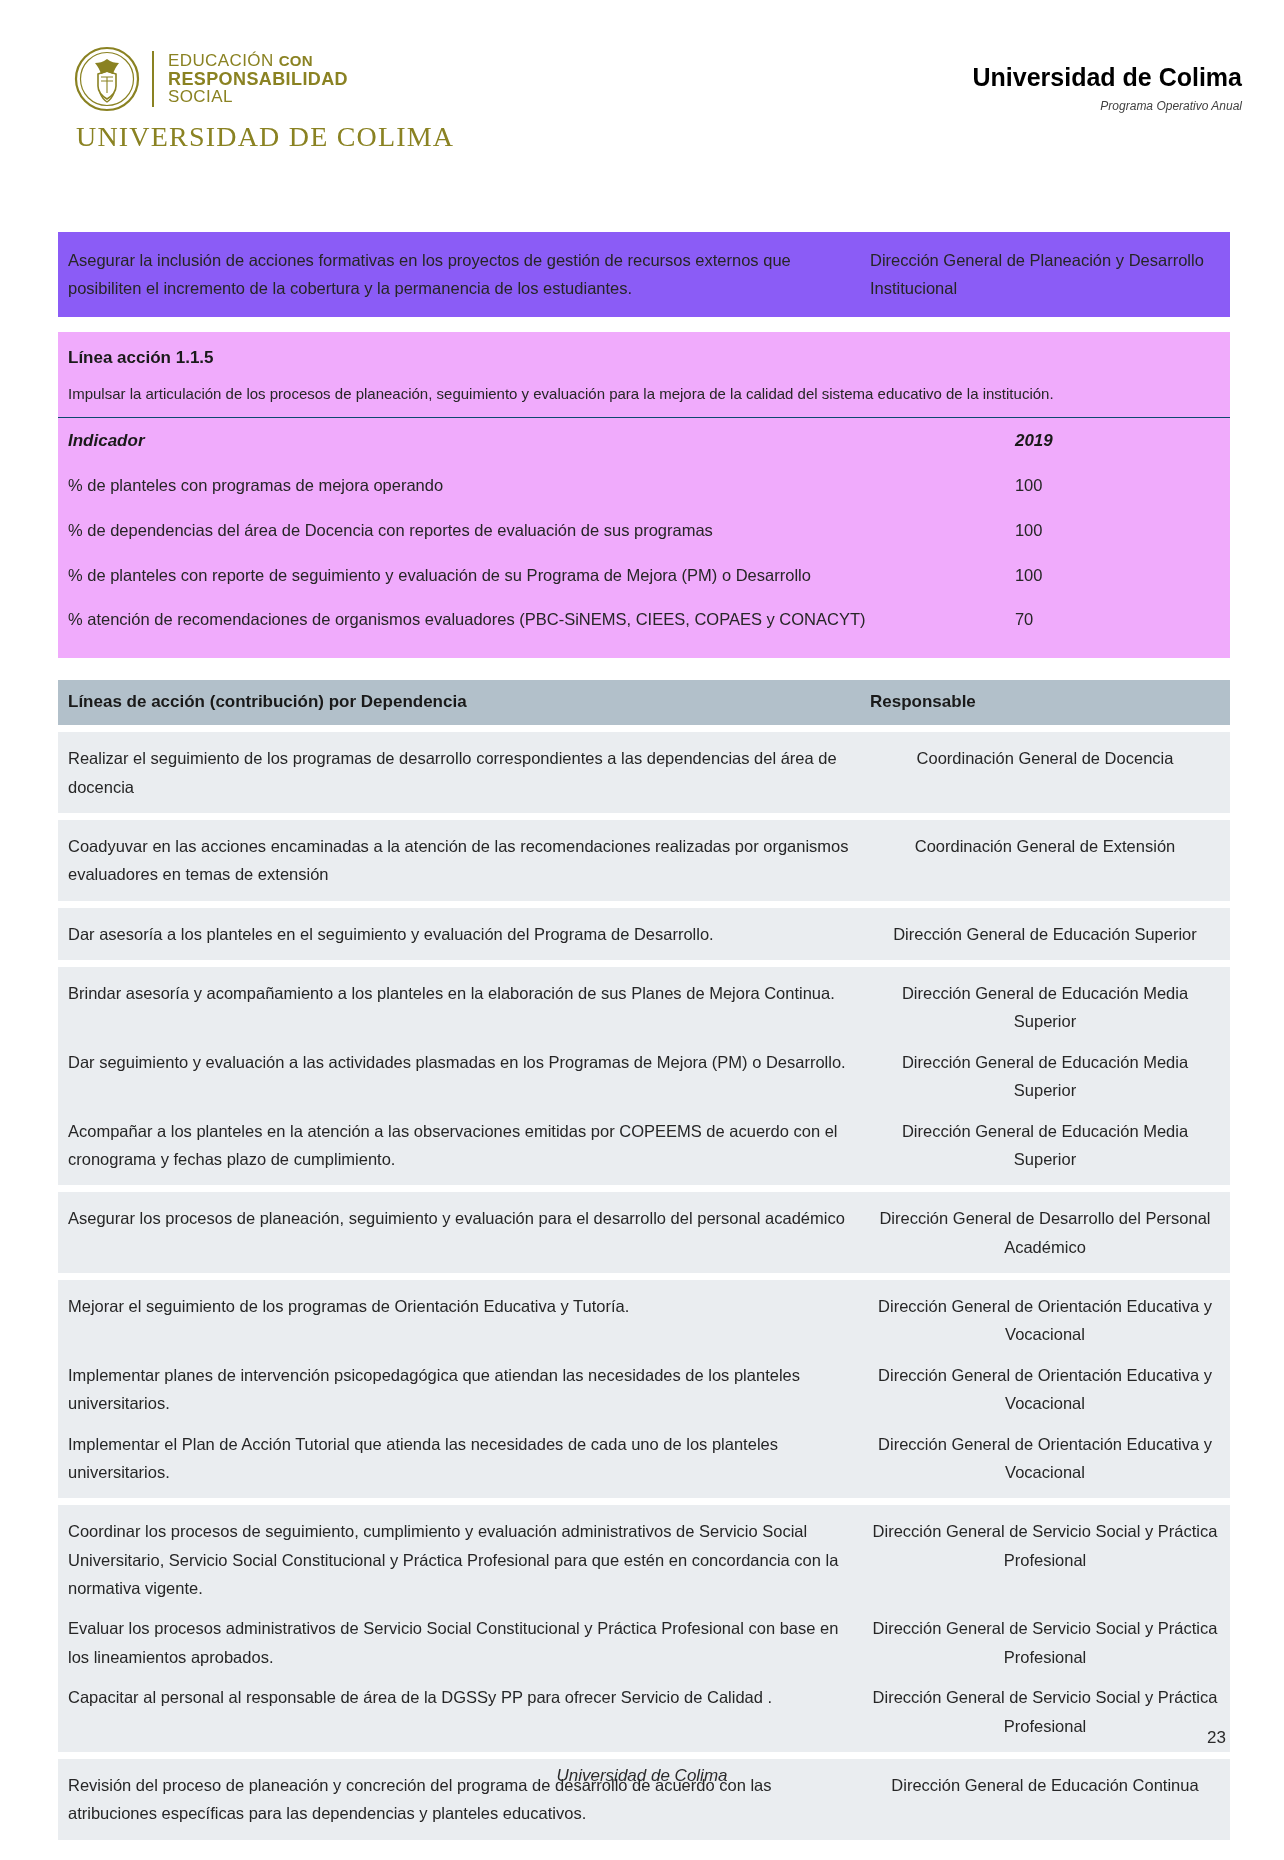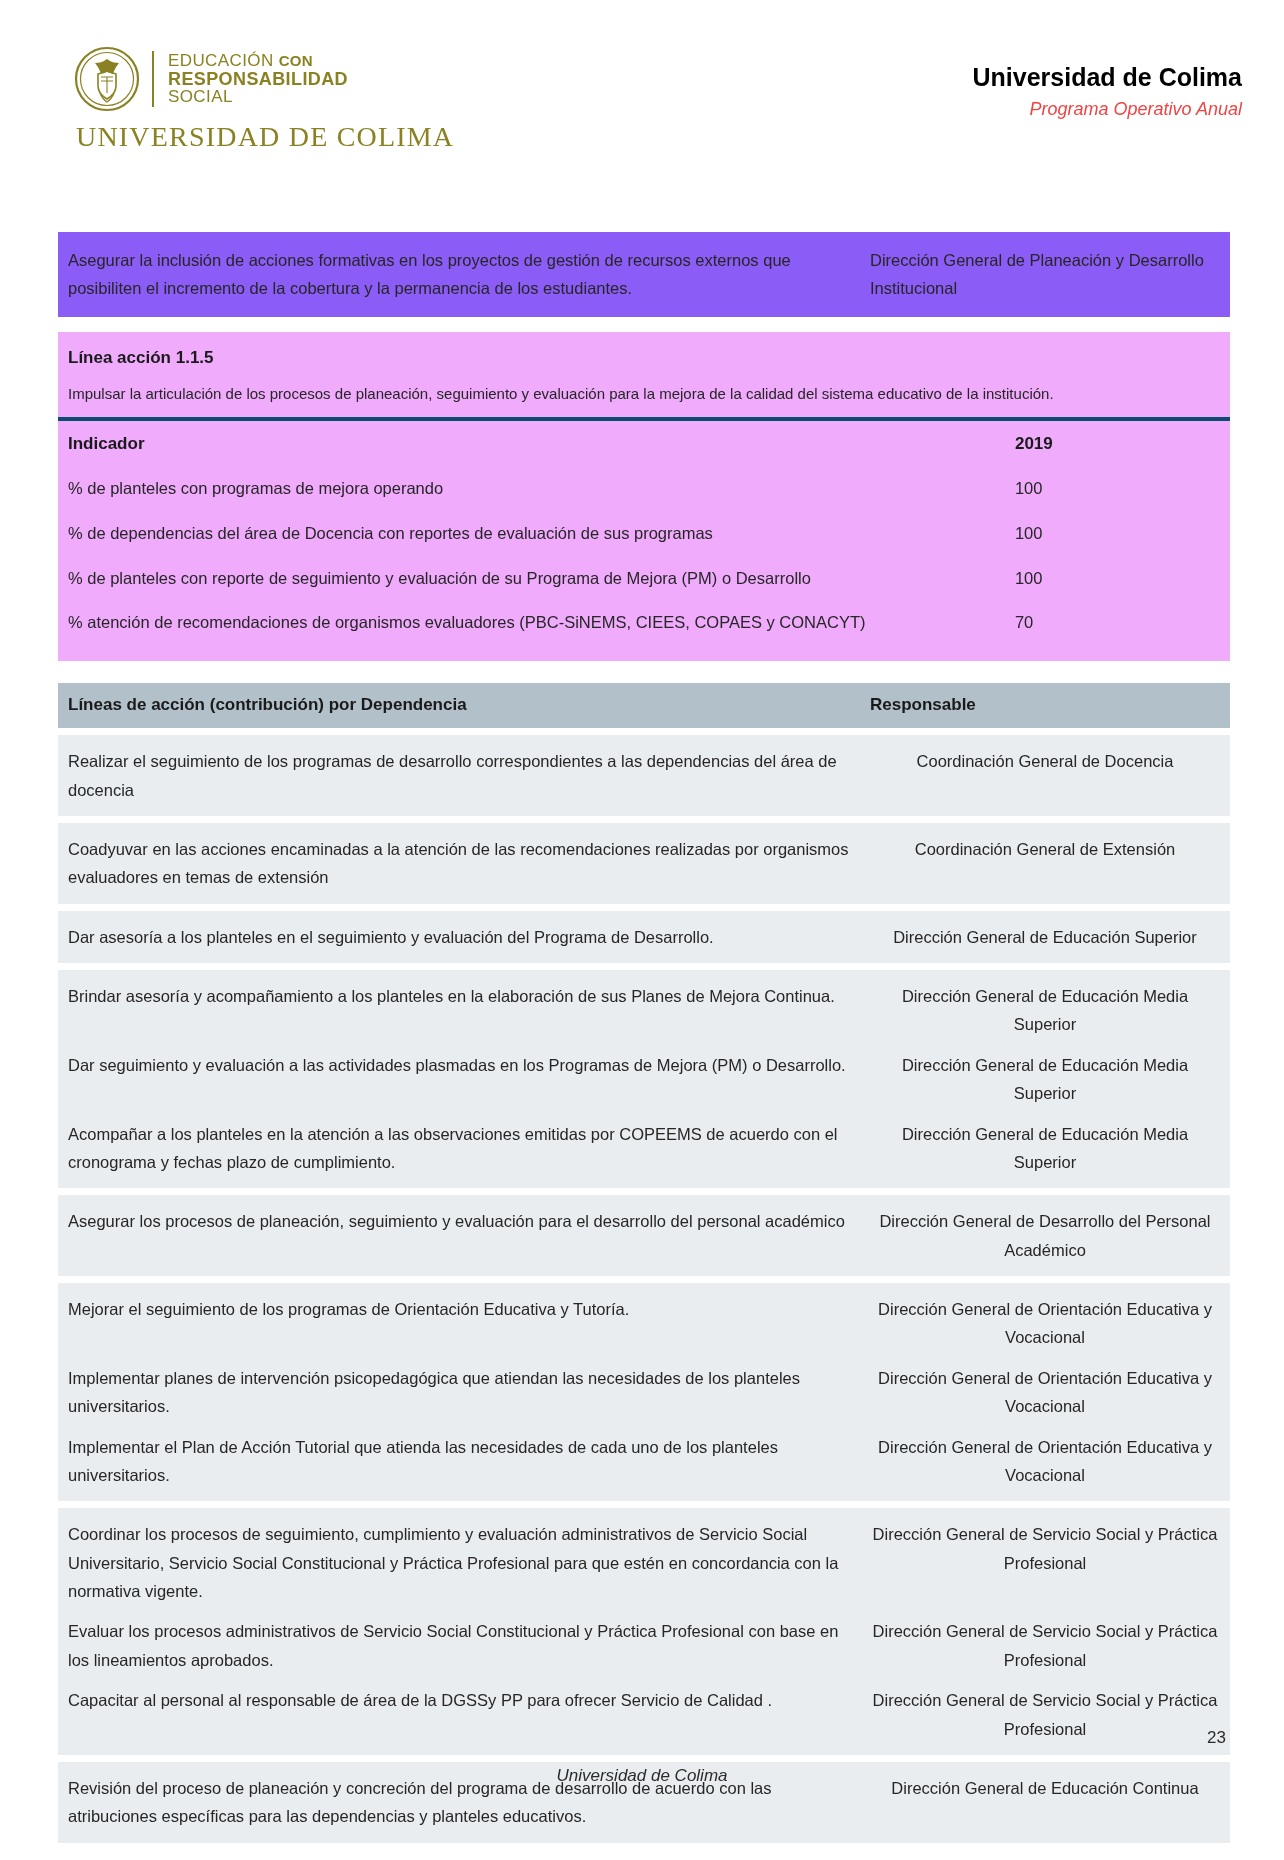--- a/index.html
+++ b/index.html
@@ -83,23 +83,23 @@
     text-align: right;
   }
   .header-title {
     font-size: 25px;
     font-weight: 700;
     color: #000000;
     line-height: 1.2;
   }
   .header-subtitle {
     margin-top: 7px;
-    font-size: 18px;
+    font-size: 12px;
     font-style: italic;
-    color: #ef4444;
+    color: #404040;
   }
 
   
   .content {
     position: absolute;
     left: 58px;
     top: 232px;
     width: 1172px;
   }
   .gap-sm { height: 7px; }
@@ -153,24 +153,25 @@
     font-size: 15px;
     color: #262626;
     line-height: 1.72;
     padding: 6px 14px 10px 10px;
   }
   .ind-table {
     width: 100%;
     border-collapse: collapse;
   }
   .ind-table tr.head-row td {
-    border-top: 4px solid #0c4a6e;
+    border-top: 1px solid #0c4a6e;
     font-weight: 700;
     font-size: 17px;
     color: #1a1a1a;
+    font-style: italic;
   }
   .ind-table td {
     padding: 10px 10px 10px 10px;
     font-size: 16.5px;
     color: #262626;
     vertical-align: top;
     line-height: 1.5;
   }
   .ind-table td.ind-name { width: 960px; }
   .ind-table td.ind-val  { width: 212px; }

